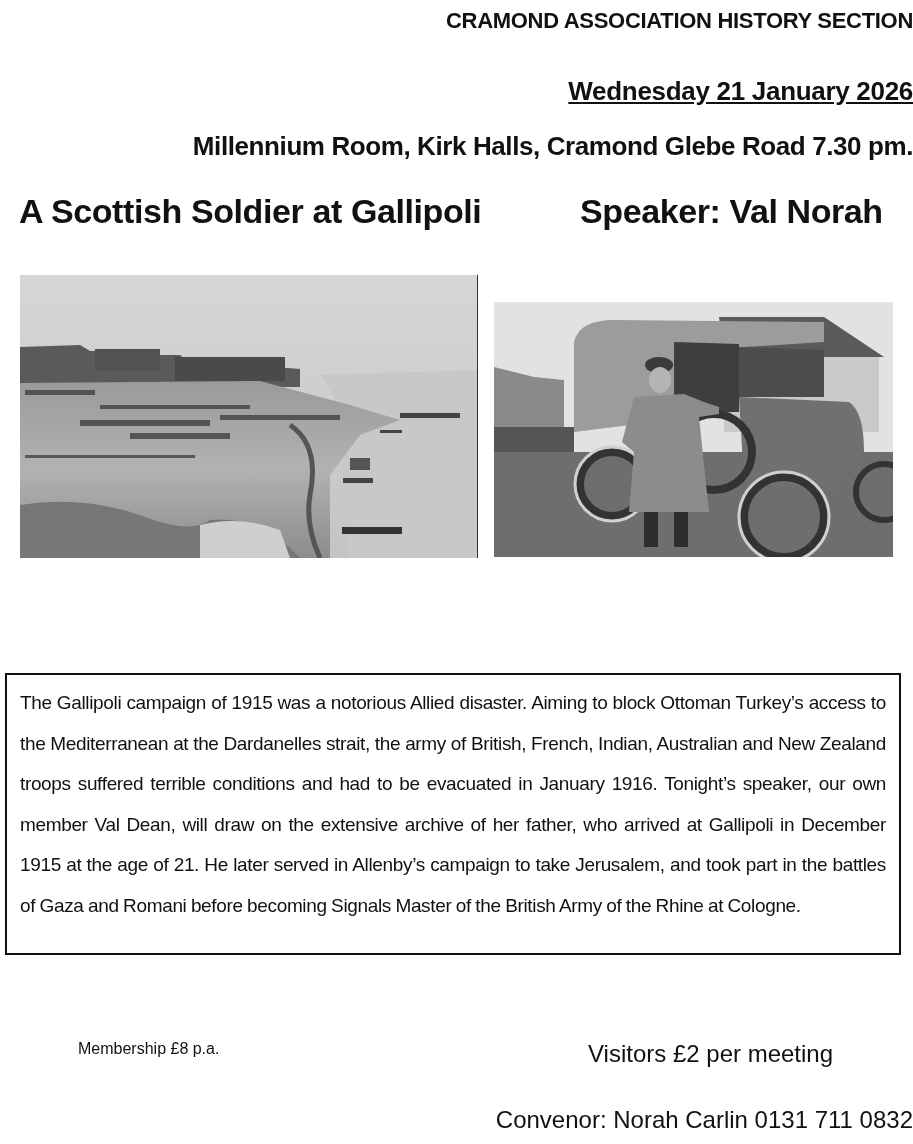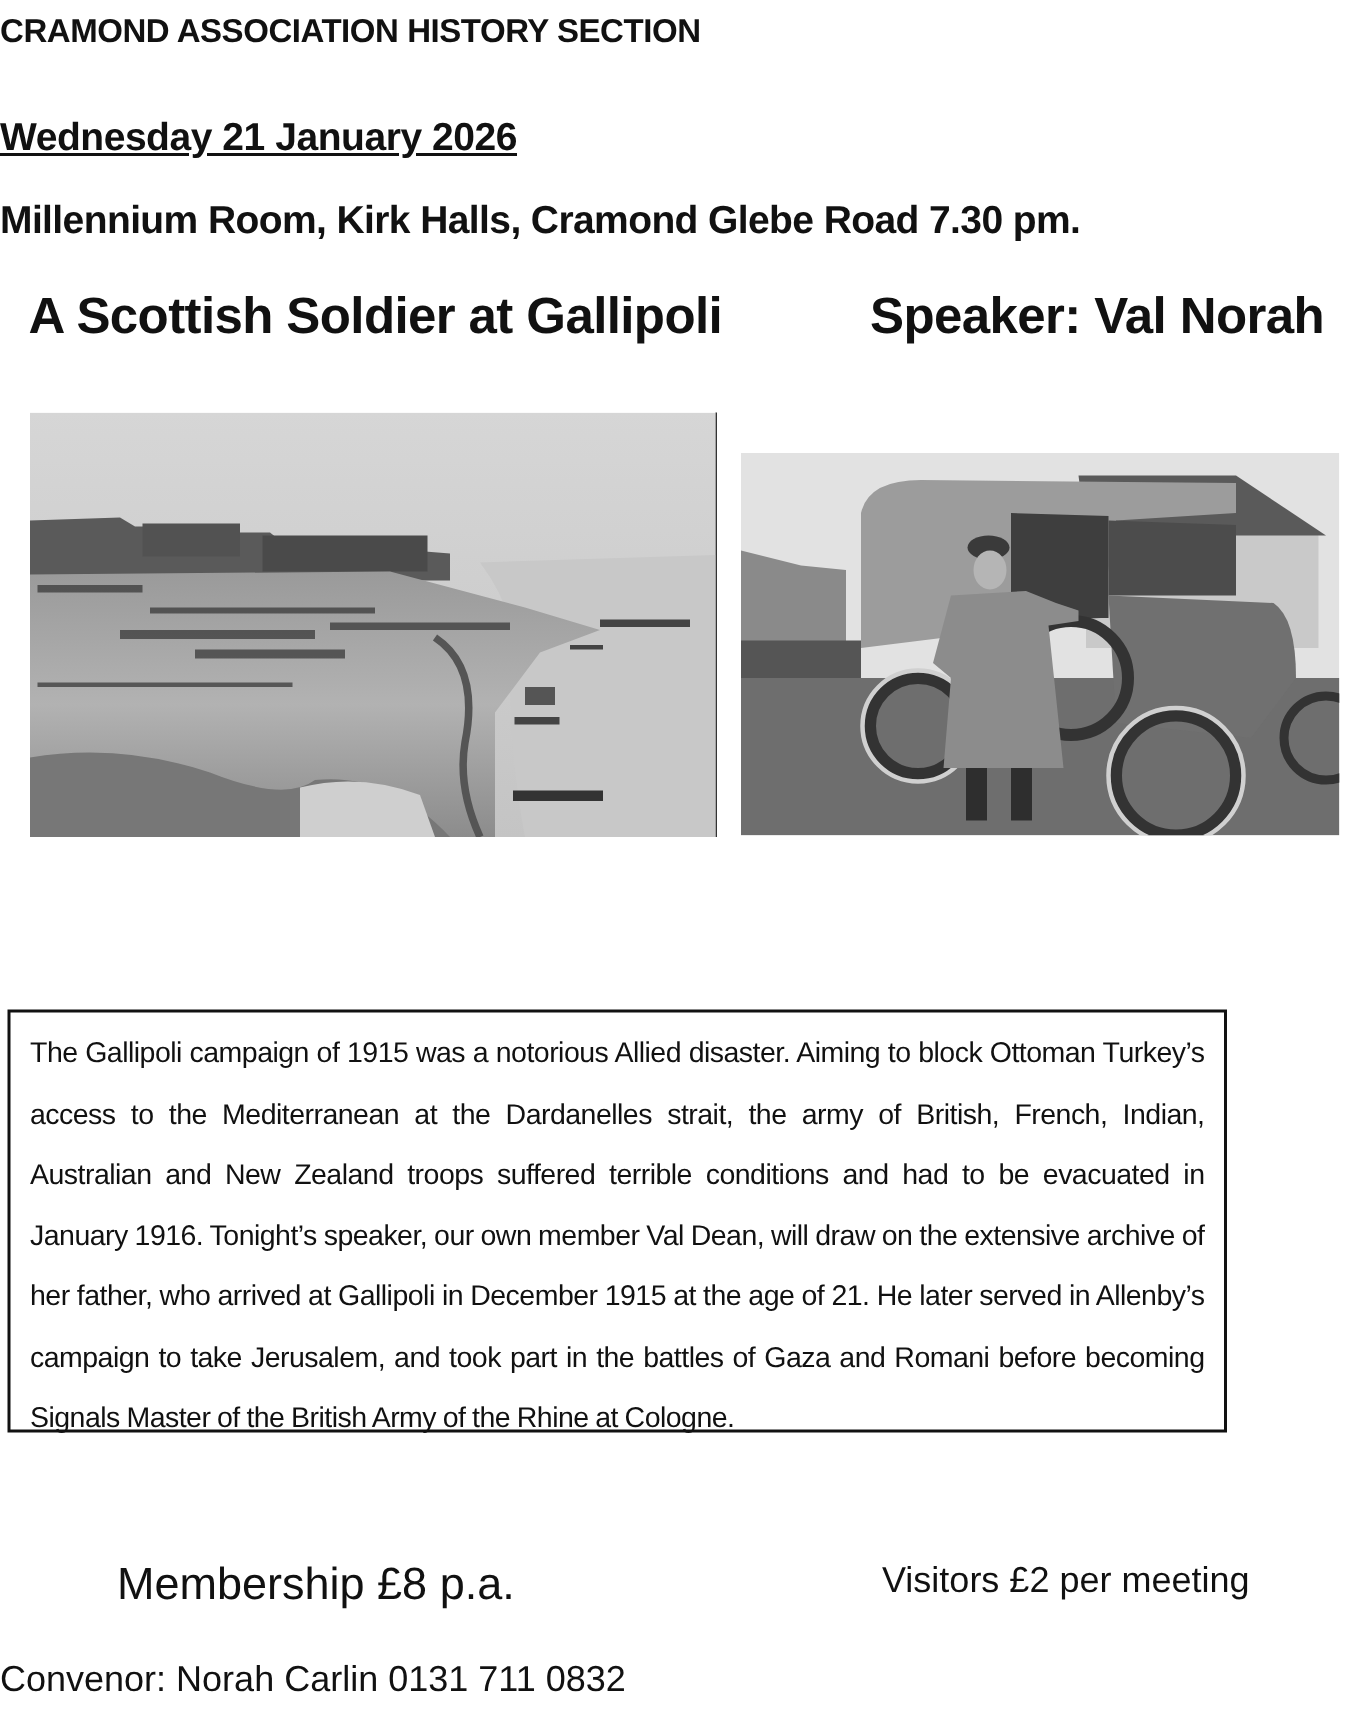--- a/index.html
+++ b/index.html
@@ -1,42 +1,42 @@
 <!DOCTYPE html>
 <html><head>
 <meta charset="utf-8">
 <style>
   html, body { margin: 0; padding: 0; background: #ffffff; }
   body {
     width: 913px; height: 1144px; position: relative; overflow: hidden;
     font-family: "Liberation Sans", "DejaVu Sans", sans-serif; color: #111;
   }
   .abs { position: absolute; }
-  .center { left: 0; width: 913px; text-align: left; white-space: nowrap; }
+  .center { left: 0; width: 913px; text-align: right; white-space: nowrap; }
   .org { top: 8px; font-size: 22px; font-weight: bold; letter-spacing: -0.3px; }
   .date { top: 76px; font-size: 26px; font-weight: bold; letter-spacing: -0.3px; text-decoration: underline; }
   .venue { top: 131px; font-size: 26px; font-weight: bold; letter-spacing: -0.4px; }
   .title { top: 192px; left: 19px; font-size: 34px; font-weight: bold; white-space: nowrap; letter-spacing: -0.4px; }
   .speaker { top: 192px; left: 580px; font-size: 34px; font-weight: bold; white-space: nowrap; letter-spacing: -0.4px; }
 
   .photo { position: absolute; overflow: hidden; }
   .photo-left { left: 20px; top: 275px; width: 457px; height: 283px; border-right: 1px solid #333; }
   .photo-right { left: 494px; top: 302px; width: 399px; height: 255px; }
 
   .desc-box {
-    position: absolute; left: 5px; top: 673px; width: 813px; height: 282px;
+    position: absolute; left: 5px; top: 673px; width: 896px; height: 282px;
     border: 2px solid #111; box-sizing: border-box;
     padding: 8px 13px 0 13px;
   }
   .desc-text {
     font-size: 19px; line-height: 40.5px; text-align: justify; margin: 0;
     letter-spacing: -0.35px; word-spacing: -0.5px;
   }
 
-  .fee-left { top: 1040px; left: 78px; font-size: 30px; white-space: nowrap; }
+  .fee-left { top: 1040px; left: 78px; font-size: 16px; white-space: nowrap; }
   .fee-right { top: 1040px; left: 588px; font-size: 24px; white-space: nowrap; }
   .contact { top: 1106px; font-size: 24px; }
 </style>
 </head>
 <body>
 
 <div class="abs center org">CRAMOND ASSOCIATION HISTORY SECTION</div>
 <div class="abs center date">Wednesday 21 January 2026</div>
 <div class="abs center venue">Millennium Room, Kirk Halls, Cramond Glebe Road 7.30 pm.</div>
 <div class="abs title">A Scottish Soldier at Gallipoli</div>

